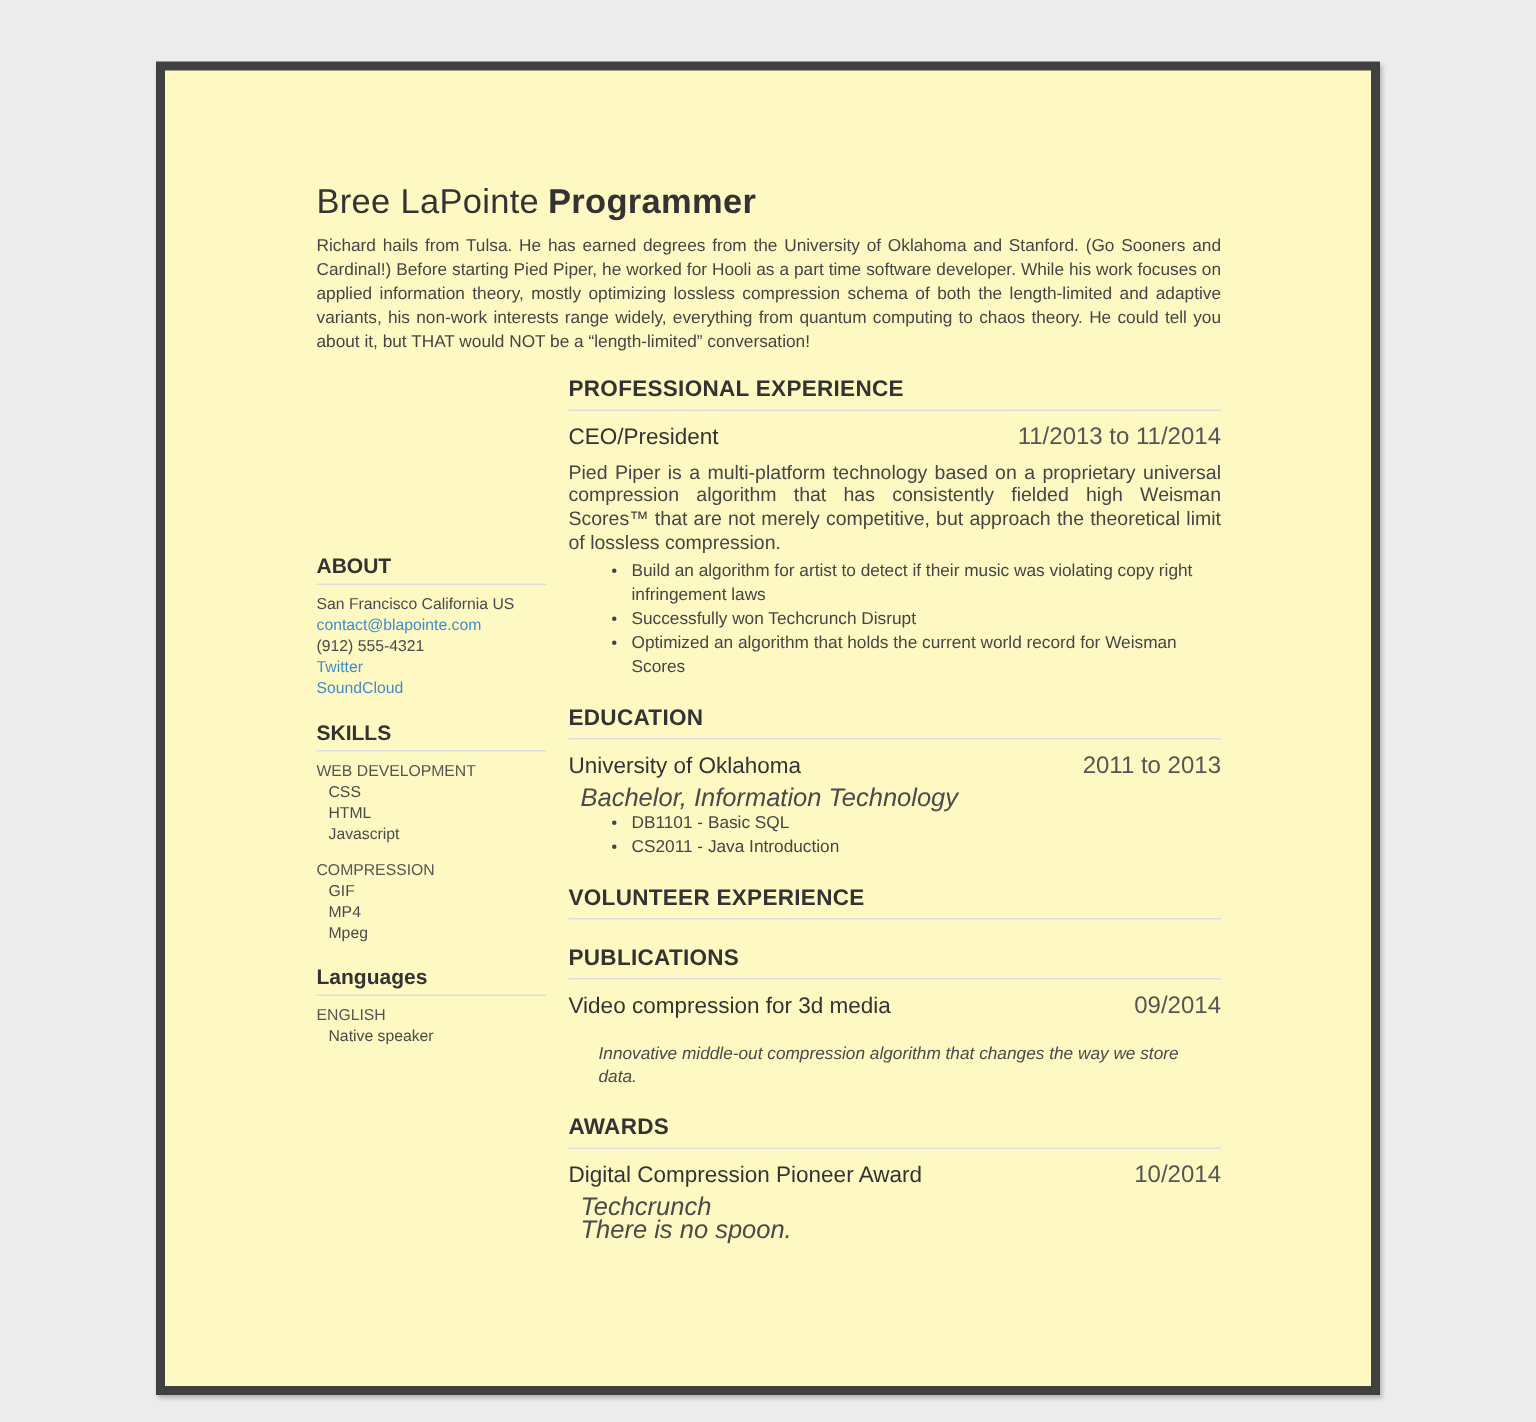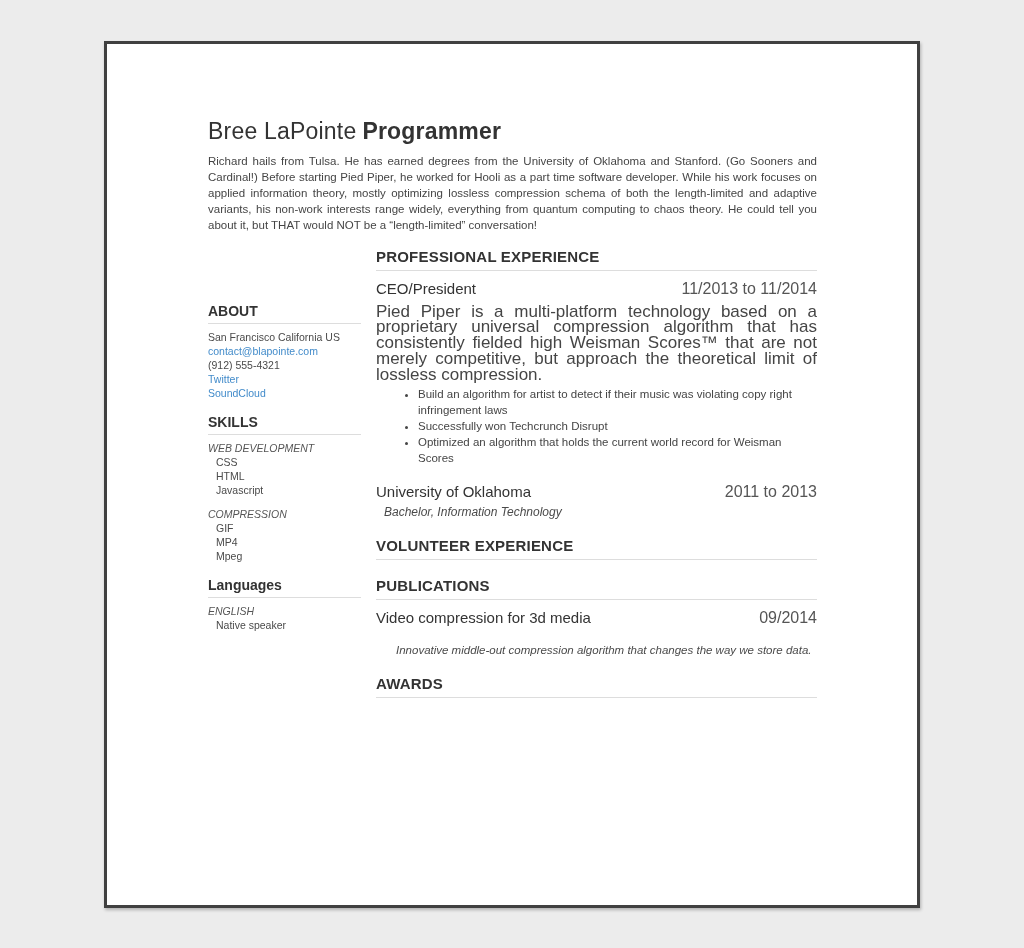--- a/index.html
+++ b/index.html
@@ -6,22 +6,22 @@
   html, body {
     width: 1024px;
     background: #ececec;
     font-family: "Liberation Sans", "DejaVu Sans", sans-serif;
     color: #444;
   }
   .paper {
     width: 816px;
     min-height: 867px;
     margin: 41px auto 40px auto;
-    background: #ffffff;
-    border: 3px solid #404040;
+    background: #fef9c3;
+    border: 6px solid #404040;
     box-shadow: 1px 2px 3px rgba(0,0,0,0.25);
     padding: 74px 100px 80px 101px;
   }
 
   
   .resume-header h1 {
     font-size: 23px;
     font-weight: 400;
     color: #333;
     letter-spacing: 0.2px;
@@ -53,21 +53,20 @@
   .side-line { font-size: 10.5px; line-height: 14px; color: #4a4a4a; }
   .side-link {
     display: block;
     font-size: 10.5px;
     line-height: 14px;
     color: #428bca;
     text-decoration: none;
   }
   .skill-group { margin-bottom: 10px; }
   .group-name {
-    font-style: italic;
     font-size: 10.5px;
     line-height: 14px;
     color: #555;
   }
   .group-items { list-style: none; padding-left: 8px; }
   .group-items li { font-size: 10.5px; line-height: 14px; color: #4a4a4a; }
 
   
   .main-heading {
     font-size: 15px;
@@ -86,29 +85,29 @@
     align-items: baseline;
     margin-bottom: 4px;
   }
   .entry-title {
     font-size: 15px;
     font-weight: 400;
     color: #333;
   }
   .entry-date { font-size: 16px; color: #555; white-space: nowrap; }
   .entry-paragraph {
-    font-size: 17px;
+    font-size: 13px;
     line-height: 15.9px;
     text-align: justify;
     color: #454545;
     margin: 6px 0 3px 0;
   }
   .entry-subtitle {
     font-style: italic;
-    font-size: 12px;
+    font-size: 17px;
     line-height: 15px;
     color: #4a4a4a;
     padding-left: 8px;
   }
   .entry-bullets {
     margin: 2px 0 0 0;
     padding-left: 42px;
   }
   .entry-bullets li {
     font-size: 11.5px;
@@ -192,43 +191,56 @@
           <p class="entry-paragraph">Pied Piper is a multi-platform technology based on a proprietary universal compression algorithm that has consistently fielded high Weisman Scores™ that are not merely competitive, but approach the theoretical limit of lossless compression.</p>
           <ul class="entry-bullets">
             <li>Build an algorithm for artist to detect if their music was violating copy right infringement laws</li>
             <li>Successfully won Techcrunch Disrupt</li>
             <li>Optimized an algorithm that holds the current world record for Weisman Scores</li>
           </ul>
         </div>
       </section>
 
       <section class="section">
+        <h2 class="main-heading">EDUCATION</h2>
         <div class="entry">
           <div class="entry-header">
             <h3 class="entry-title">University of Oklahoma</h3>
             <span class="entry-date">2011 to 2013</span>
           </div>
           <p class="entry-subtitle">Bachelor, Information Technology</p>
+          <ul class="entry-bullets">
+            <li>DB1101 - Basic SQL</li>
+            <li>CS2011 - Java Introduction</li>
+          </ul>
         </div>
       </section>
 
       <section class="section">
         <h2 class="main-heading">VOLUNTEER EXPERIENCE</h2>
       </section>
 
       <section class="section">
         <h2 class="main-heading">PUBLICATIONS</h2>
         <div class="entry">
           <div class="entry-header">
             <h3 class="entry-title">Video compression for 3d media</h3>
             <span class="entry-date">09/2014</span>
           </div>
           <p class="pub-description">Innovative middle-out compression algorithm that changes the way we store data.</p>
         </div>
       </section>
 
       <section class="section">
         <h2 class="main-heading">AWARDS</h2>
+        <div class="entry">
+          <div class="entry-header">
+            <h3 class="entry-title">Digital Compression Pioneer Award</h3>
+            <span class="entry-date">10/2014</span>
+          </div>
+          <p class="entry-subtitle">Techcrunch</p>
+          <p class="entry-subtitle">There is no spoon.</p>
+        </div>
       </section>
 
     </main>
   </div>
 </div>
 
 </body></html>

